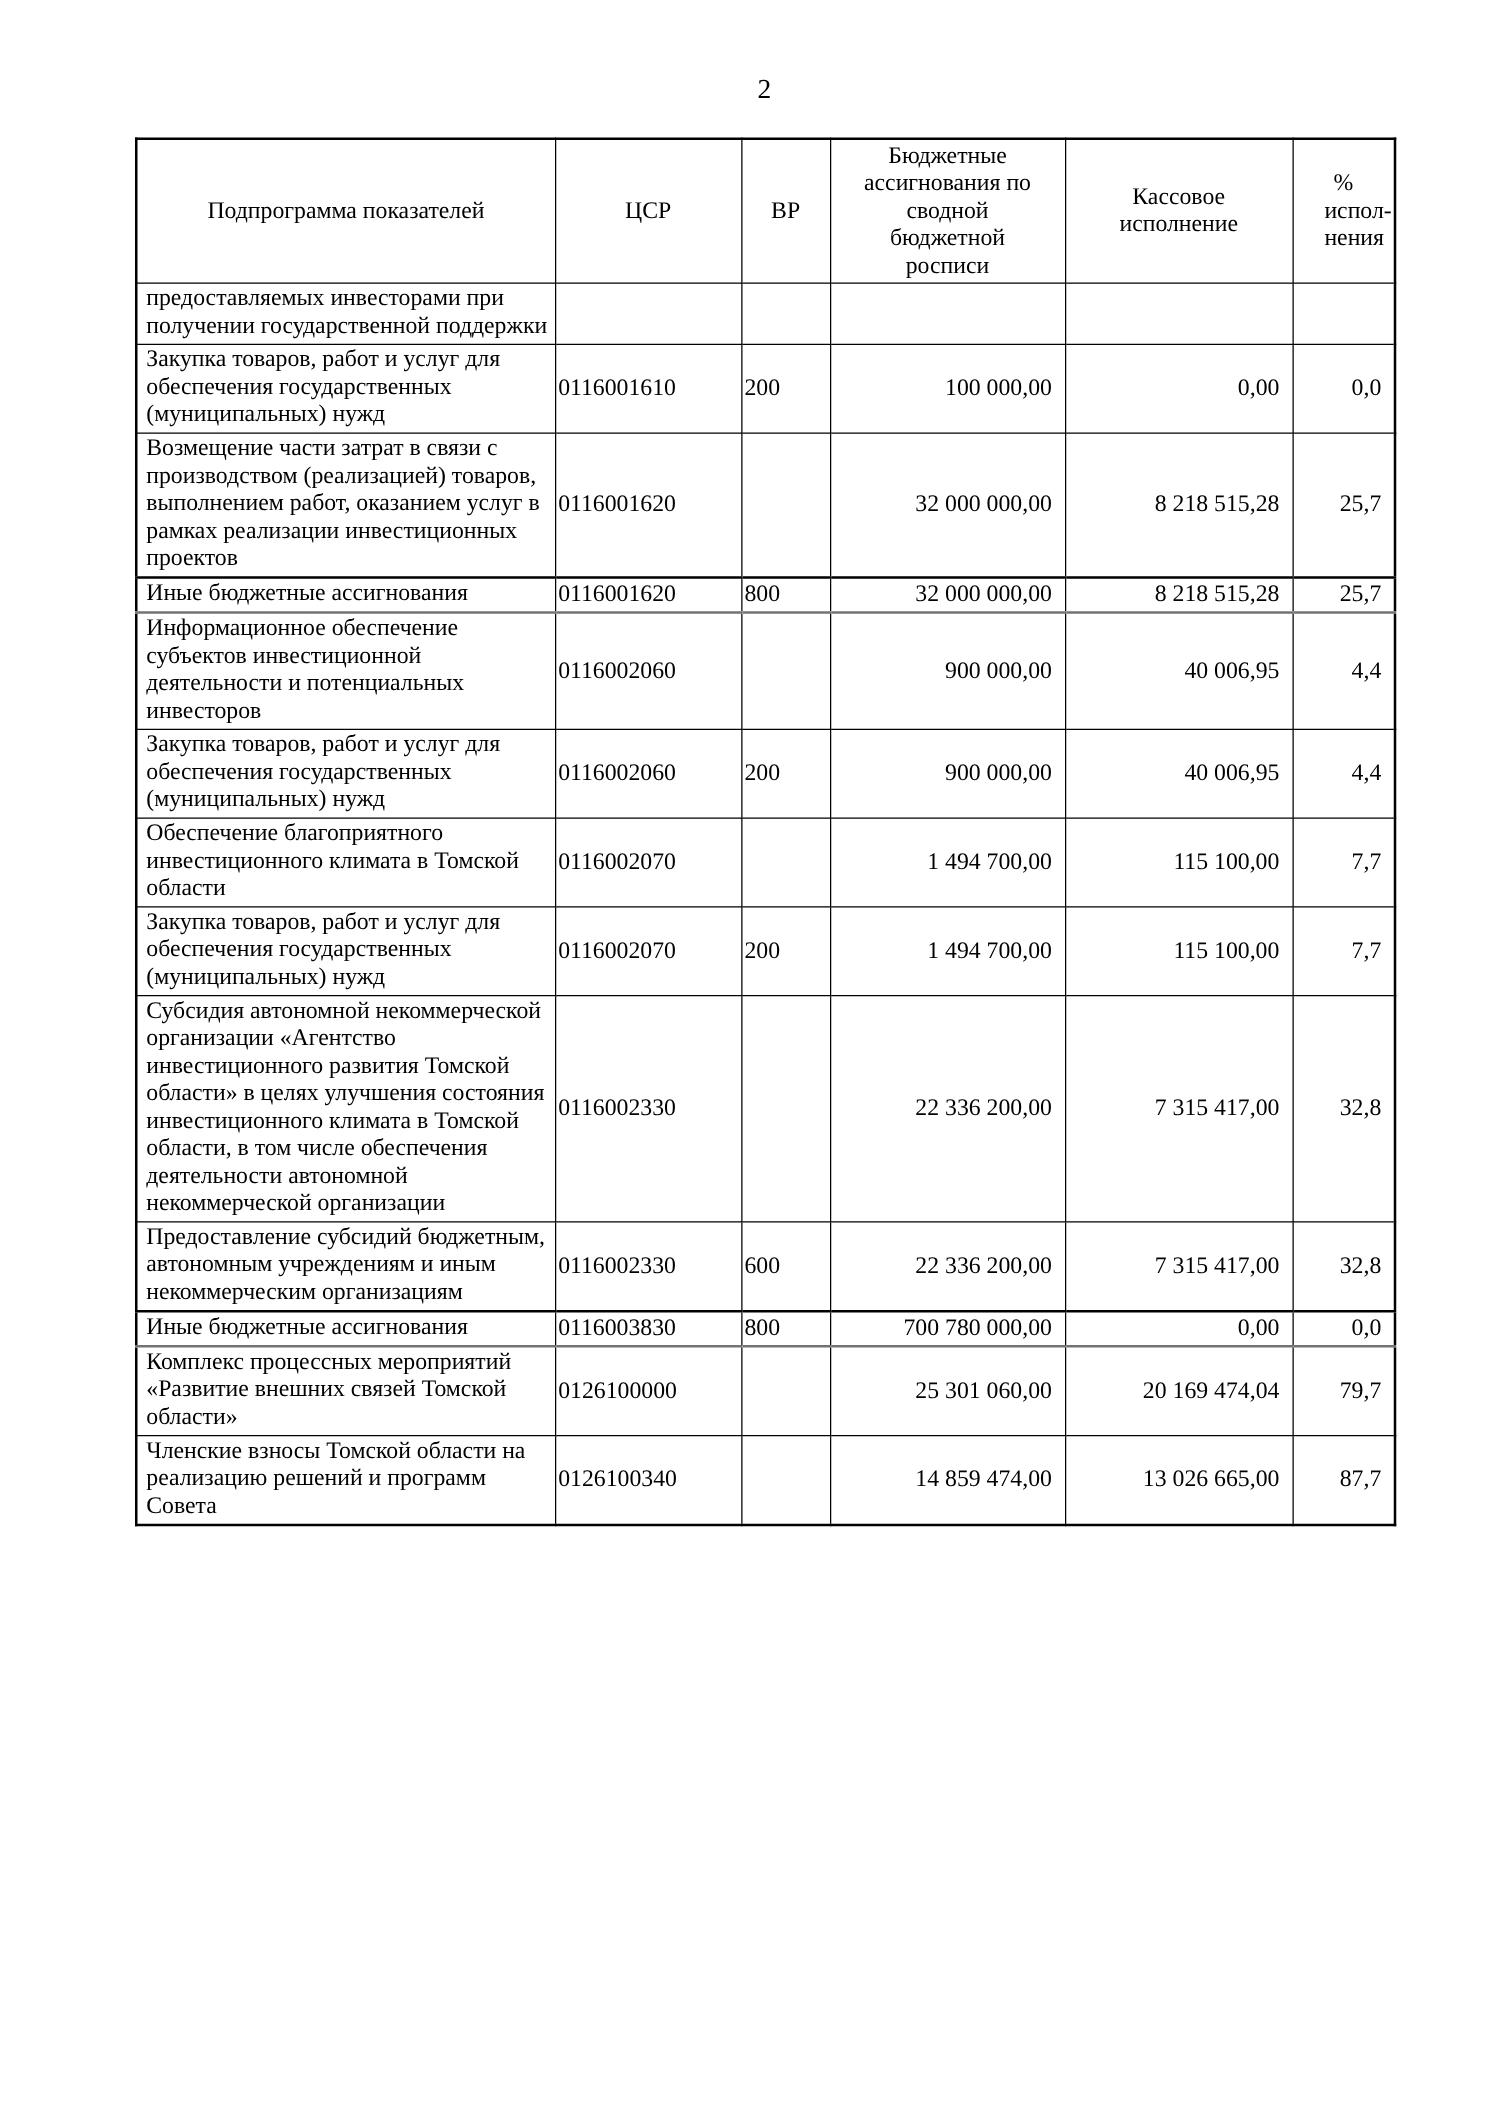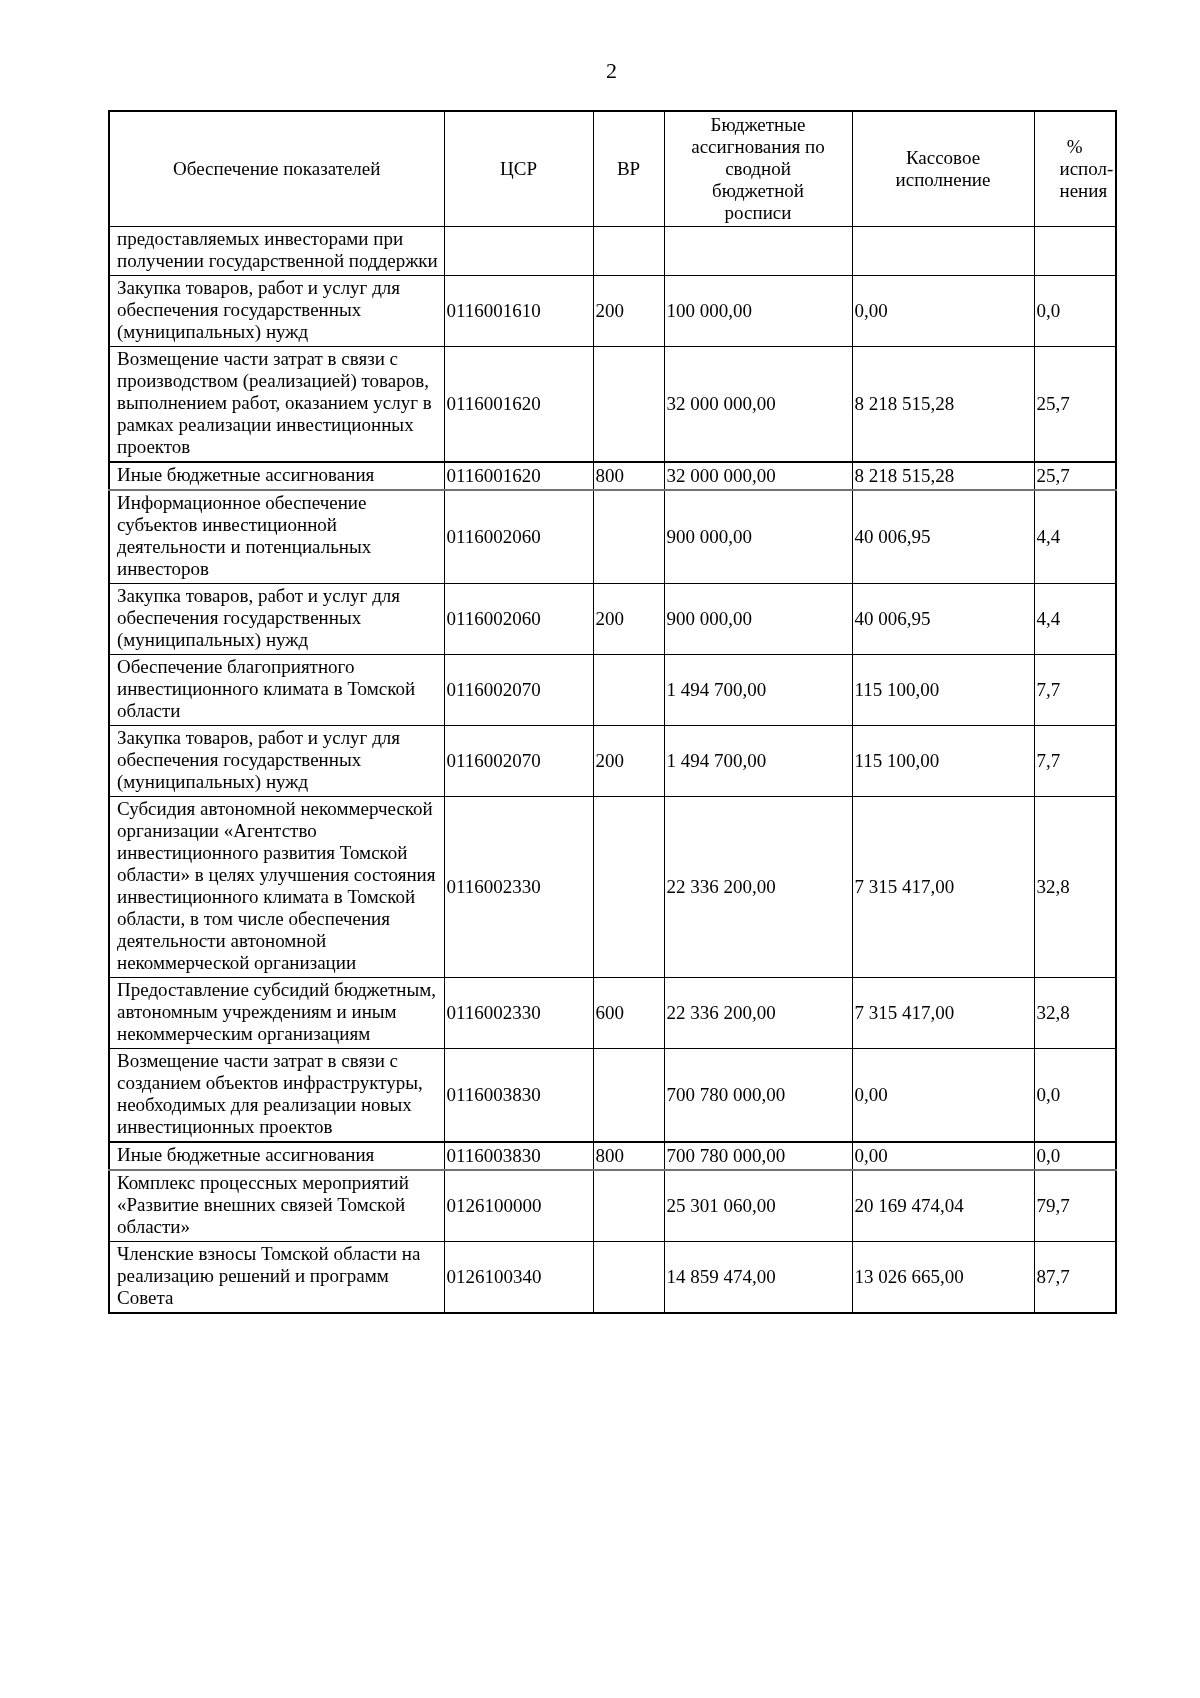--- a/index.html
+++ b/index.html
@@ -55,20 +55,21 @@
     text-align: left;
     vertical-align: top;
     padding: 1px 4px 3px 7px;
   }
   td.col-csr, td.col-vr {
     text-align: left;
     vertical-align: middle;
     padding: 1px 2px;
   }
   td.col-budget, td.col-cash, td.col-percent {
+    text-align: right;
     vertical-align: middle;
     padding: 1px 10px 1px 2px;
   }
   tr.heavy td {
     border-top: 2px solid #000000;
     border-bottom: 2px solid #737373;
   }
 </style>
 </head>
 <body>
@@ -79,21 +80,21 @@
   <colgroup>
     <col style="width:335px">
     <col style="width:149px">
     <col style="width:71px">
     <col style="width:188px">
     <col style="width:182px">
     <col style="width:82px">
   </colgroup>
   <thead>
     <tr>
-      <th>Обеспечение показателей</th>
+      <th>Подпрограмма показателей</th>
       <th>ЦСР</th>
       <th>ВР</th>
       <th class="h-budget">Бюджетные ассигнования по сводной бюджетной росписи</th>
       <th>Кассовое исполнение</th>
       <th class="h-percent">% испол-нения</th>
     </tr>
   </thead>
   <tbody>
       <tr>
         <td class="col-name">предоставляемых инвесторами при получении государственной поддержки</td>
@@ -168,28 +169,20 @@
         <td class="col-percent">32,8</td>
       </tr>
       <tr>
         <td class="col-name">Предоставление субсидий бюджетным, автономным учреждениям и иным некоммерческим организациям</td>
         <td class="col-csr">0116002330</td>
         <td class="col-vr">600</td>
         <td class="col-budget">22 336 200,00</td>
         <td class="col-cash">7 315 417,00</td>
         <td class="col-percent">32,8</td>
       </tr>
-      <tr>
-        <td class="col-name">Возмещение части затрат в связи с созданием объектов инфраструктуры, необходимых для реализации новых инвестиционных проектов</td>
-        <td class="col-csr">0116003830</td>
-        <td class="col-vr"></td>
-        <td class="col-budget">700 780 000,00</td>
-        <td class="col-cash">0,00</td>
-        <td class="col-percent">0,0</td>
-      </tr>
       <tr class="heavy">
         <td class="col-name">Иные бюджетные ассигнования</td>
         <td class="col-csr">0116003830</td>
         <td class="col-vr">800</td>
         <td class="col-budget">700 780 000,00</td>
         <td class="col-cash">0,00</td>
         <td class="col-percent">0,0</td>
       </tr>
       <tr>
         <td class="col-name">Комплекс процессных мероприятий «Развитие внешних связей Томской области»</td>

